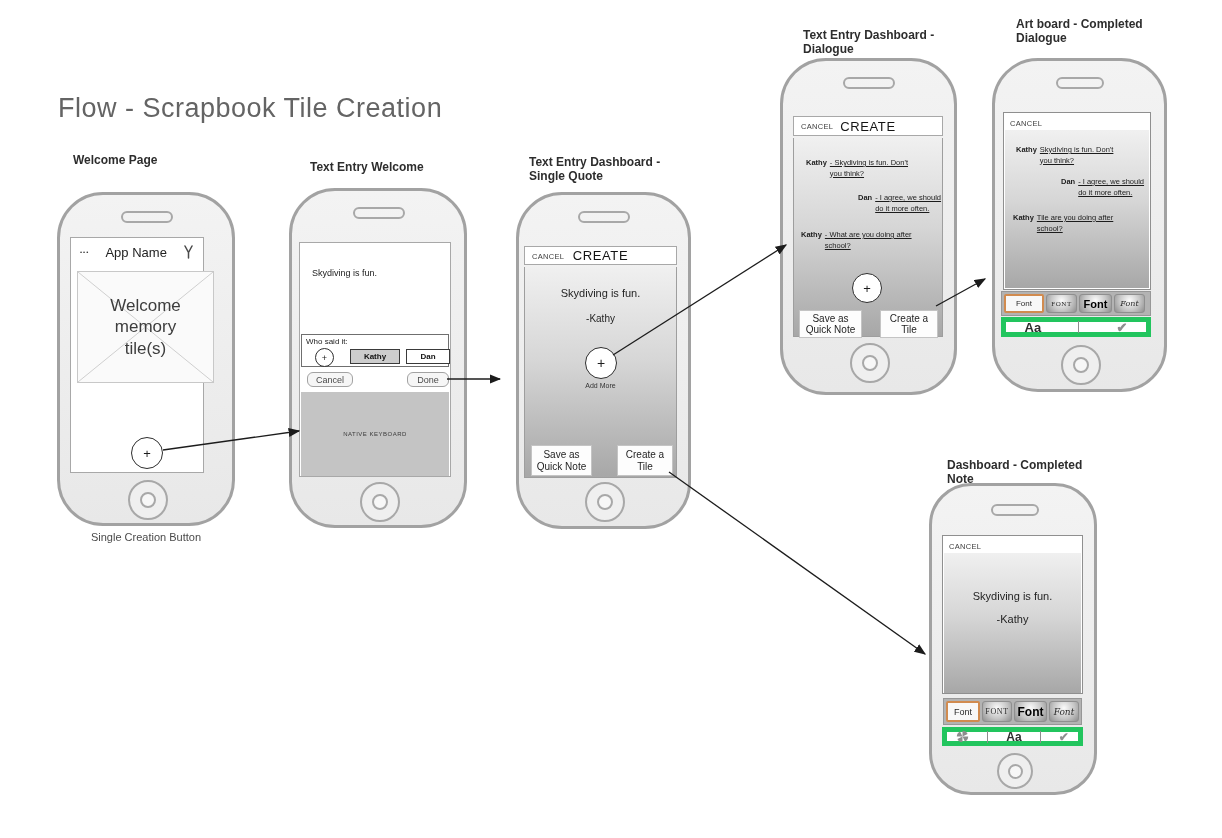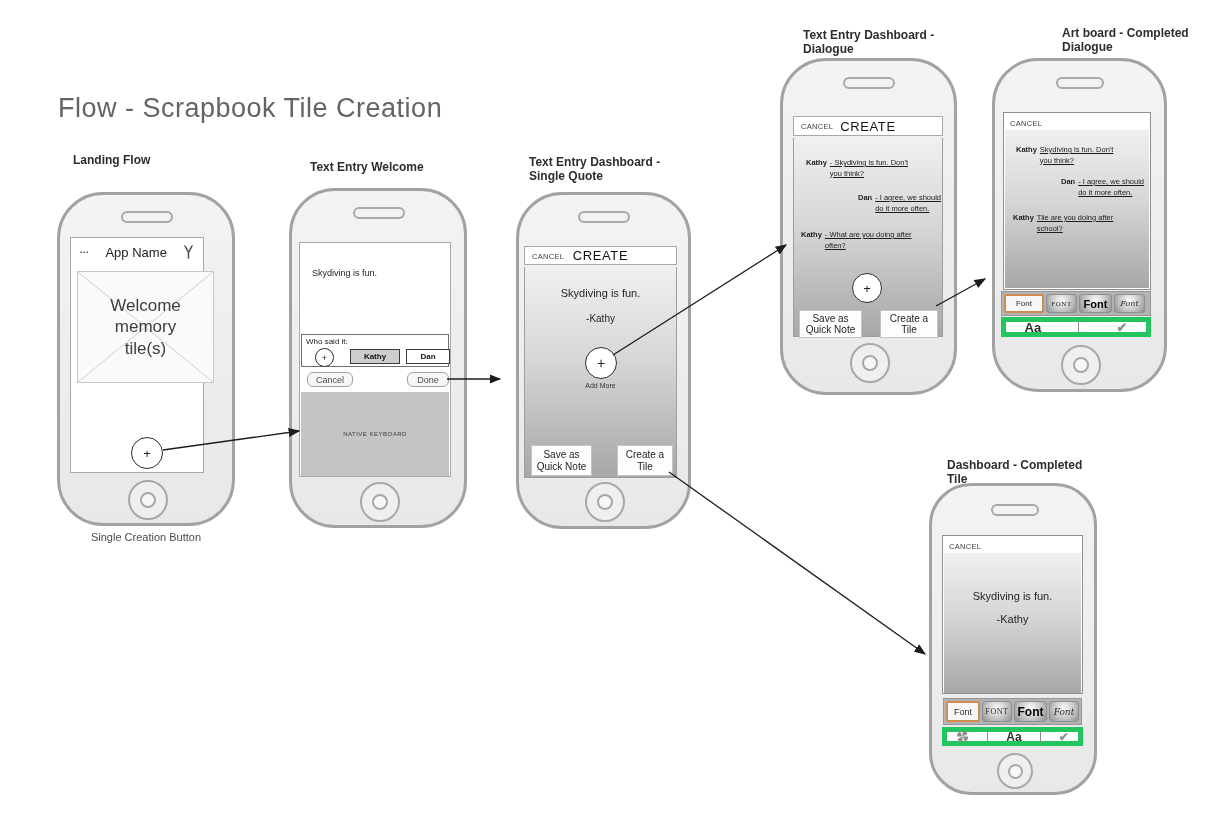--- a/index.html
+++ b/index.html
@@ -44,21 +44,21 @@
   .addmore{font-size:7px;color:#333;}
   svg{display:block;}
 </style>
 </head>
 <body>
 
 <div id="canvas">
 
   <div class="title" style="left:58px;top:93px;">Flow - Scrapbook Tile Creation</div>
 
-  <div class="flow-label" style="left:73px;top:153px;">Landing Flow</div>
+  <div class="flow-label" style="left:73px;top:153px;">Welcome Page</div>
   <div class="phone" style="left:57px;top:192px;width:178px;height:334px;"></div>
   <div class="speaker" style="left:121px;top:211px;width:48px;height:8px;"></div>
   <div class="screen" style="left:70px;top:237px;width:134px;height:236px;">
     <div style="position:absolute;left:0;top:0;width:100%;height:28px;display:flex;align-items:center;justify-content:space-between;padding:0 9px;box-sizing:border-box;">
       <span class="dots">•••</span>
       <span class="appname">App Name</span>
       <span>
         <svg width="11" height="14" viewBox="0 0 11 14">
             <path d="M2 1 L5.5 7.5 L5.5 13 M9 1 L5.5 7.5" stroke="#4a4a4a" stroke-width="1.5" fill="none" stroke-linecap="round"></path>
           </svg>
@@ -137,32 +137,32 @@
   <div class="msg" style="left:806px;top:158px;width:108px;">
     <b>Kathy</b>
     <span>- Skydiving is fun. Don't you think?</span>
   </div>
   <div class="msg" style="left:858px;top:193px;width:86px;">
     <b>Dan</b>
     <span>- I agree, we should do it more often.</span>
   </div>
   <div class="msg" style="left:801px;top:230px;width:118px;">
     <b>Kathy</b>
-    <span>- What are you doing after often?</span>
+    <span>- What are you doing after school?</span>
   </div>
   <div class="plus" style="left:852px;top:273px;width:28px;height:28px;font-size:13px;">
       <span>+</span>
     </div>
   <div class="white-btn" style="left:799px;top:310px;width:63px;height:28px;">Save as Quick Note</div>
   <div class="white-btn" style="left:880px;top:310px;width:58px;height:28px;">Create a Tile</div>
   <div class="home" style="left:850px;top:343px;width:36px;height:36px;">
       <div class="home-dot" style="width:12px;height:12px;"></div>
     </div>
 
-  <div class="flow-label" style="left:1016px;top:26px;margin-left:46px;">
+  <div class="flow-label" style="left:1016px;top:17px;">
     <div>Art board - Completed</div>
     <div>Dialogue</div>
   </div>
   <div class="phone" style="left:992px;top:58px;width:175px;height:334px;"></div>
   <div class="speaker" style="left:1056px;top:77px;width:44px;height:8px;"></div>
   <div class="screen" style="left:1003px;top:112px;width:148px;height:178px;border-color:#8f8f8f;">
     <div class="cancel-plain" style="left:6px;top:6px;">CANCEL</div>
     <div class="grad" style="position:absolute;left:1px;top:17px;width:144px;height:158px;"></div>
   </div>
   <div class="msg" style="left:1016px;top:145px;width:104px;">
@@ -187,21 +187,21 @@
     <span class="aa">Aa</span>
     <span class="tb-div"></span>
     <span class="chk">✔</span>
   </div>
   <div class="home" style="left:1061px;top:345px;width:36px;height:36px;">
       <div class="home-dot" style="width:12px;height:12px;"></div>
     </div>
 
   <div class="flow-label" style="left:947px;top:458px;">
     <div>Dashboard - Completed</div>
-    <div>Tile</div>
+    <div>Note</div>
   </div>
   <div class="phone" style="left:929px;top:483px;width:168px;height:312px;border-radius:42px;"></div>
   <div class="speaker" style="left:991px;top:504px;width:44px;height:8px;"></div>
   <div class="screen" style="left:942px;top:535px;width:141px;height:159px;border-color:#8f8f8f;">
     <div class="cancel-plain" style="left:6px;top:6px;">CANCEL</div>
     <div class="grad" style="position:absolute;left:1px;top:17px;width:137px;height:140px;"></div>
   </div>
   <div class="center-txt" style="left:942px;top:590px;width:141px;font-size:11px;">Skydiving is fun.</div>
   <div class="center-txt" style="left:942px;top:613px;width:141px;font-size:11px;">-Kathy</div>
   <div class="font-row" style="left:943px;top:698px;width:139px;height:27px;">

